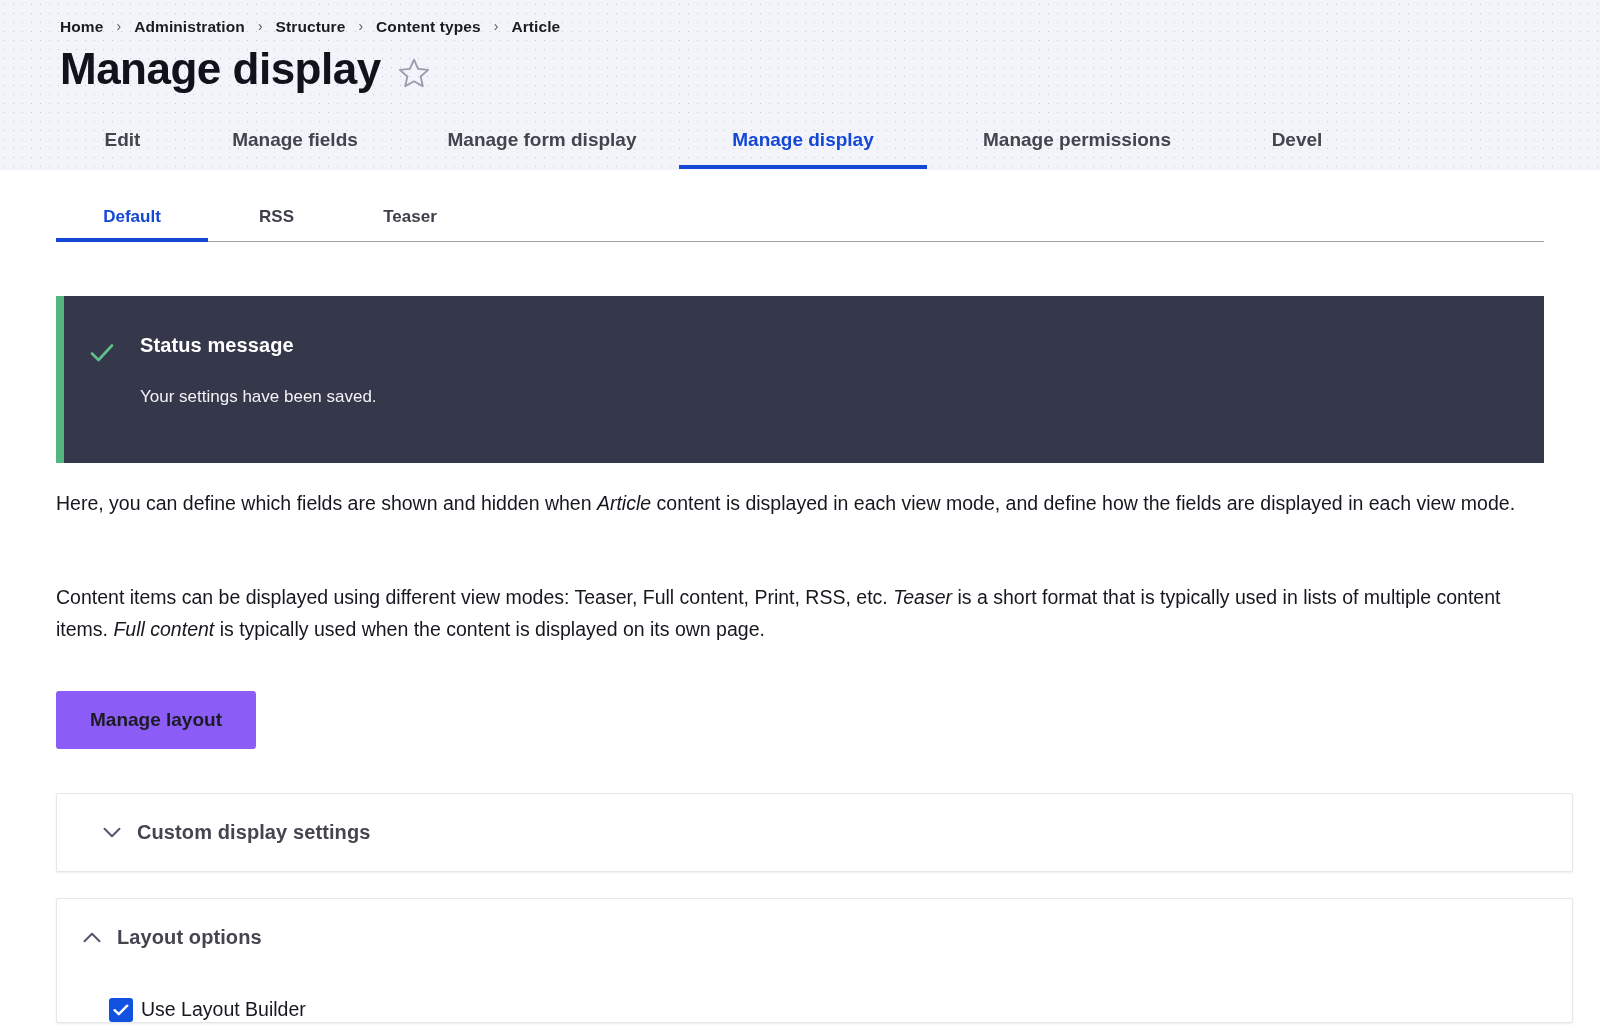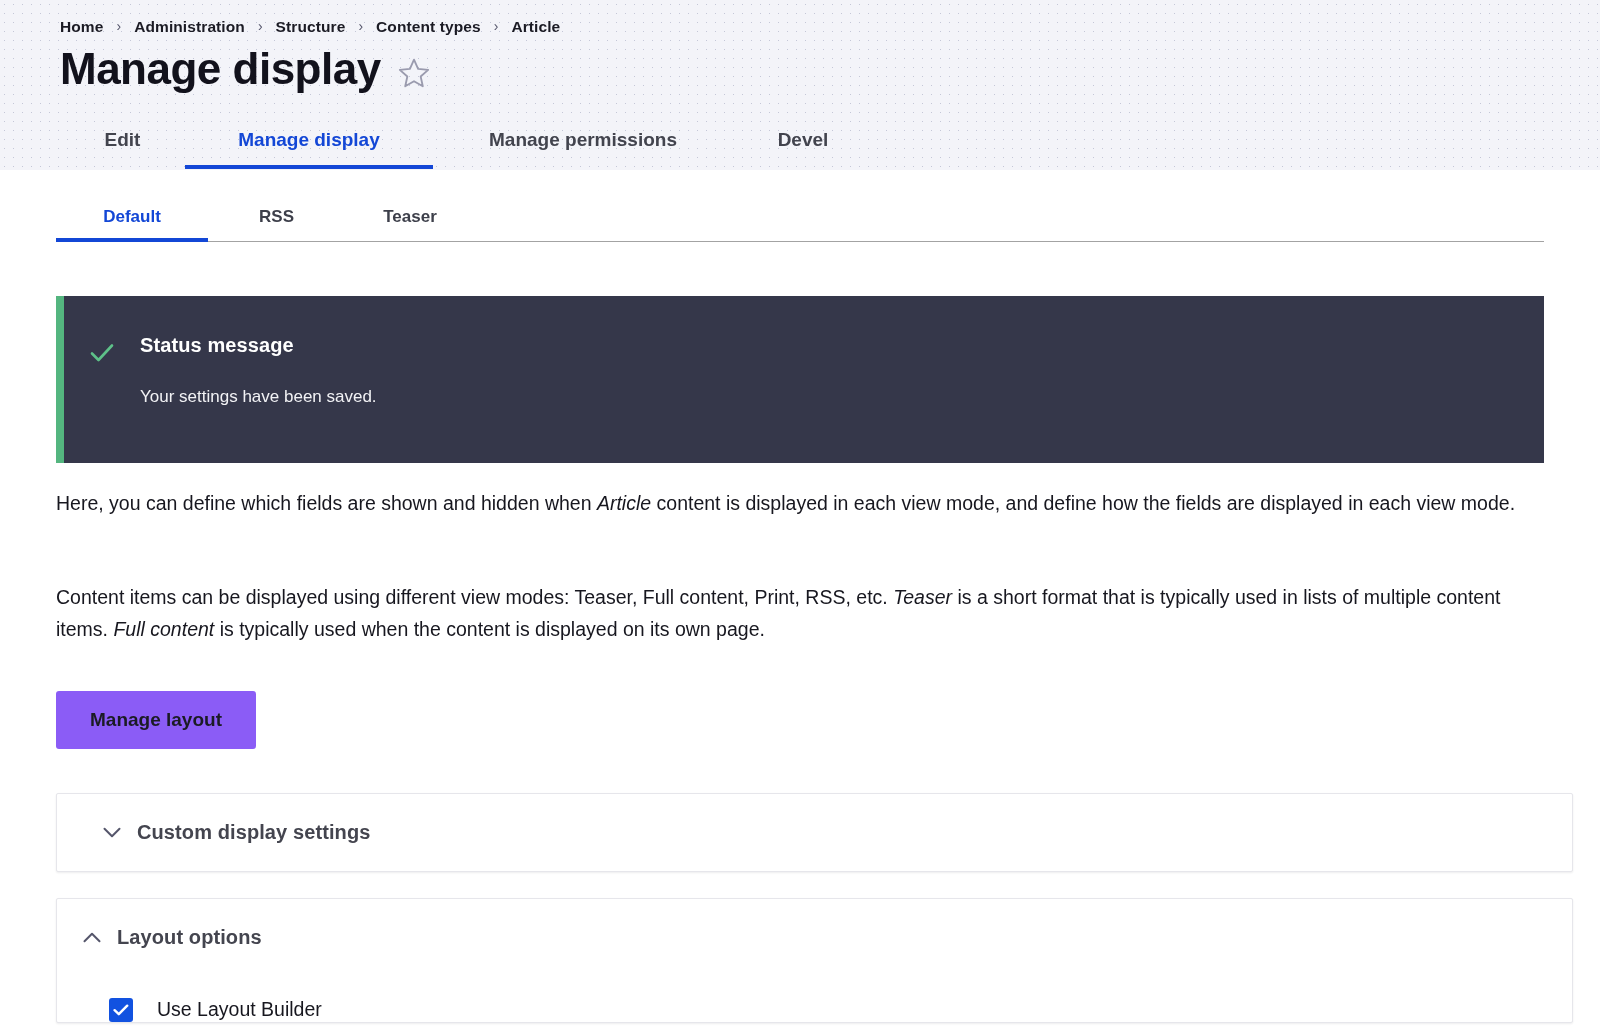--- a/index.html
+++ b/index.html
@@ -214,21 +214,21 @@
     color: #55566b;
   }
   .details-title {
     font-size: 20px;
     font-weight: 700;
     color: #44454f;
     letter-spacing: 0.1px;
   }
 
   .details-content { padding: 22px 0 0 52px; }
-  .checkbox-row { display: flex; align-items: center; gap: 24px; }
+  .checkbox-row { display: flex; align-items: center; gap: 8px; }
   .cbox {
     width: 24px; height: 24px;
     border-radius: 3px;
     background: #1252e0;
     display: inline-flex;
     align-items: center;
     justify-content: center;
     flex: none;
     cursor: pointer;
   }
@@ -260,20 +260,22 @@
     <h1 class="page-title">Manage display</h1>
     <span class="star-icon">
       <svg width="34" height="34" viewBox="0 0 24 24" fill="none" stroke="#9a9bae" stroke-width="1.3" stroke-linejoin="round">
         <polygon points="12,2.6 14.9,9.1 22,9.8 16.7,14.5 18.2,21.4 12,17.8 5.8,21.4 7.3,14.5 2,9.8 9.1,9.1"></polygon>
       </svg>
     </span>
   </div>
 
   <div class="primary-tabs">
     <div class="primary-tab" style="width:125px">Edit</div>
+    <div class="primary-tab" style="width:220px">Manage fields</div>
+    <div class="primary-tab" style="width:274px">Manage form display</div>
     <div class="primary-tab is-active" style="width:248px">Manage display</div>
     <div class="primary-tab" style="width:300px">Manage permissions</div>
     <div class="primary-tab" style="width:140px">Devel</div>
   </div>
 </div>
 
 <div class="secondary-tabs-wrap">
   <div class="secondary-tabs">
     <div class="secondary-tab is-active" style="width:152px">Default</div>
     <div class="secondary-tab" style="width:137px">RSS</div>

